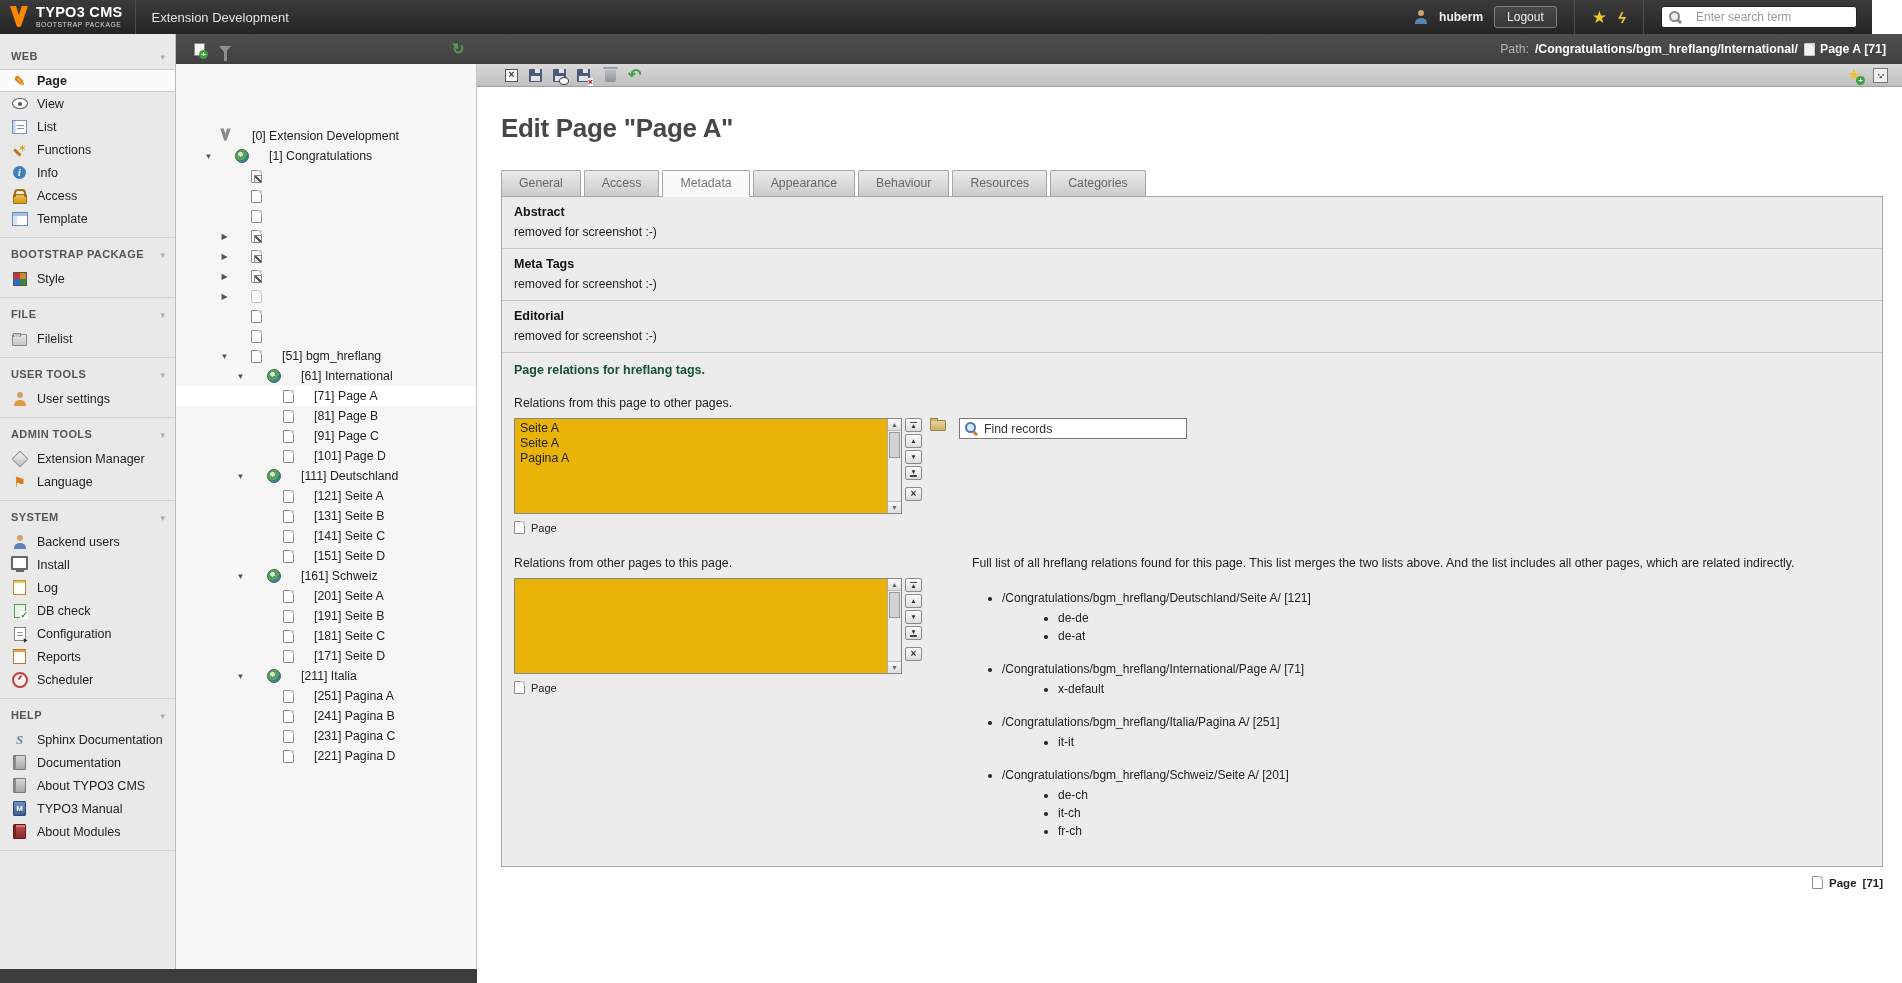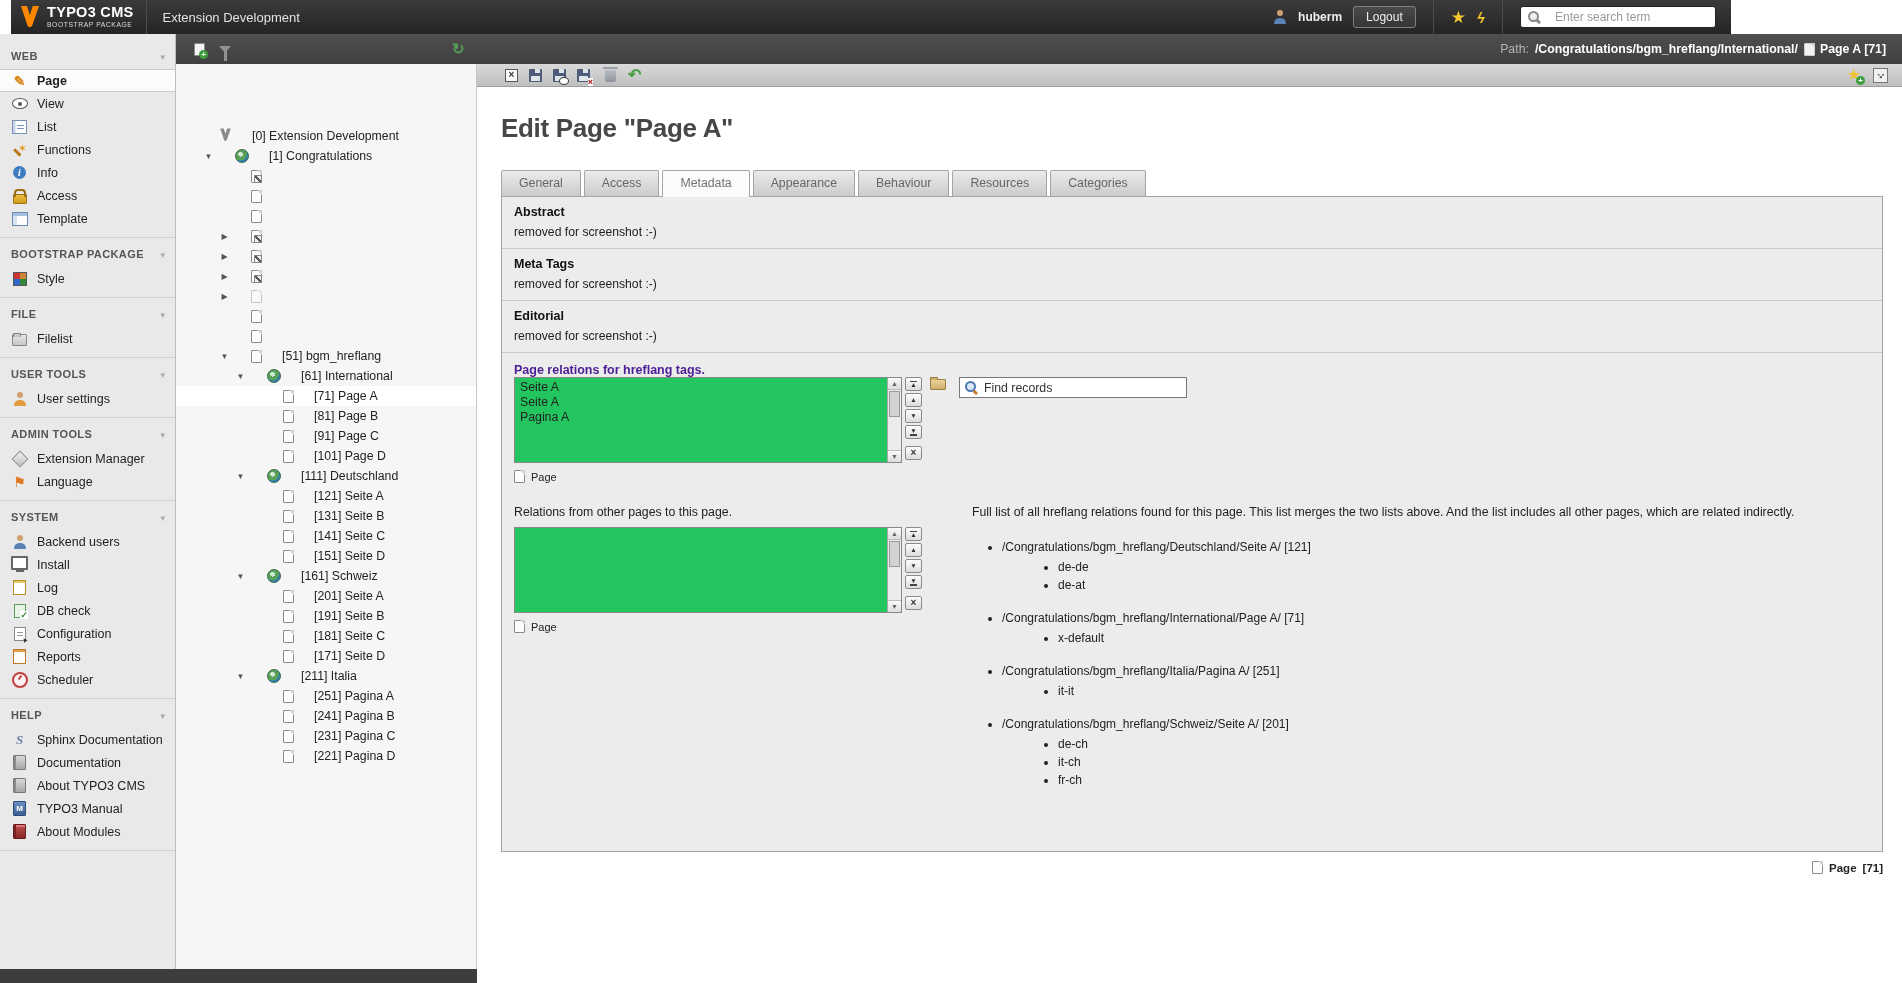--- a/index.html
+++ b/index.html
@@ -1,20 +1,20 @@
 <!DOCTYPE html>
 <html><head>
 <meta charset="utf-8">
 <style>
   * { margin:0; padding:0; box-sizing:border-box; }
   html,body { width:1902px; height:983px; overflow:hidden;
     font-family:"Liberation Sans", sans-serif; background:#fff; }
 
   
-  .topbar { position:absolute; left:11px; top:0; width:1720px; height:34px;
+  .topbar { position:absolute; left:0; top:0; width:1872px; height:34px;
     background:linear-gradient(#3b3b3b,#242424); display:flex; align-items:center; z-index:30; }
   .logo-wrap { display:flex; align-items:center; padding-left:8px; gap:6px; }
   .brand { line-height:1; }
   .brand-title { color:#fff; font-weight:bold; font-size:14.5px; letter-spacing:.3px; }
   .brand-sub { color:#ddd; font-size:6.8px; letter-spacing:.55px; margin-top:2px; }
   .top-divider { width:1px; height:34px; background:#4d4d4d; margin:0 16px 0 12px; }
   .module-title { color:#e2e2e2; font-size:13px; }
   .top-right { margin-left:auto; display:flex; align-items:center; gap:11px; padding-right:15px; }
   .username { color:#eee; font-size:12px; font-weight:bold; }
   .logout-btn { color:#eee; font-size:12px; border:1px solid #808080; border-radius:3px;
@@ -173,25 +173,25 @@
   .tab { padding:5px 17px 6px; font-size:12.3px; color:#666; background:linear-gradient(#ebebeb,#cbcbcb);
     border:1px solid #a5a5a5; border-bottom:none; border-radius:2px 2px 0 0; cursor:pointer; }
   .tab.active { background:#fbfbfb; color:#737373; margin-bottom:-1px; padding-bottom:7px; }
 
   .form-box { border:1px solid #a5a5a5; background:#ececec; min-height:656px;
     display:flex; flex-direction:column; }
   .fsec { border-bottom:1px solid #c8c8c8; padding:8px 12px 9px; }
   .fsec-title { font-size:12.5px; font-weight:bold; color:#111; }
   .fsec-note { font-size:12.2px; color:#222; margin-top:6px; }
   .fsec-hreflang { padding:10px 12px; flex:1; border-bottom:none; }
-  .hl-header { font-size:12.5px; font-weight:bold; color:#4c1d95; }
+  .hl-header { font-size:12.5px; font-weight:bold; color:#14532d; }
   .rel-label { font-size:12.3px; color:#222; margin-top:19px; margin-bottom:8px; }
 
   .builder { display:flex; align-items:flex-start; }
-  .listbox { width:388px; height:86px; background:#22c55e; border:1px solid #888; position:relative;
+  .listbox { width:388px; height:96px; background:#eab308; border:1px solid #888; position:relative;
     overflow:hidden; flex:none; }
   .lb-items { padding:2px 5px; font-size:12.3px; line-height:15px; color:#222;
     margin-right:14px; }
   .lb-scroll { position:absolute; top:0; right:0; bottom:0; width:14px; background:#ececec;
     border-left:1px solid #aaa; }
   .sb-btn { height:12px; display:flex; align-items:center; justify-content:center;
     font-size:7px; color:#666; background:linear-gradient(#fafafa,#ddd); cursor:pointer; }
   .sb-btn.up { border-bottom:1px solid #bbb; }
   .sb-btn.down { position:absolute; bottom:0; left:0; right:0; border-top:1px solid #bbb; }
   .sb-thumb { position:absolute; top:13px; left:1px; right:1px; height:26px; background:#d2d2d2;
@@ -650,20 +650,21 @@
           <div class="fsec-note">removed for screenshot :-)</div>
         </div>
         <div class="fsec">
           <div class="fsec-title">Editorial</div>
           <div class="fsec-note">removed for screenshot :-)</div>
         </div>
 
       <div class="fsec fsec-hreflang">
         <div class="hl-header">Page relations for hreflang tags.</div>
 
+        <div class="rel-label">Relations from this page to other pages.</div>
         <div class="builder">
           <div class="listbox">
             <div class="lb-items">
                 <div class="lb-item">Seite A</div>
                 <div class="lb-item">Seite A</div>
                 <div class="lb-item">Pagina A</div>
               </div>
             <div class="lb-scroll">
               <div class="sb-btn up">▲</div>
               <div class="sb-thumb"></div>

